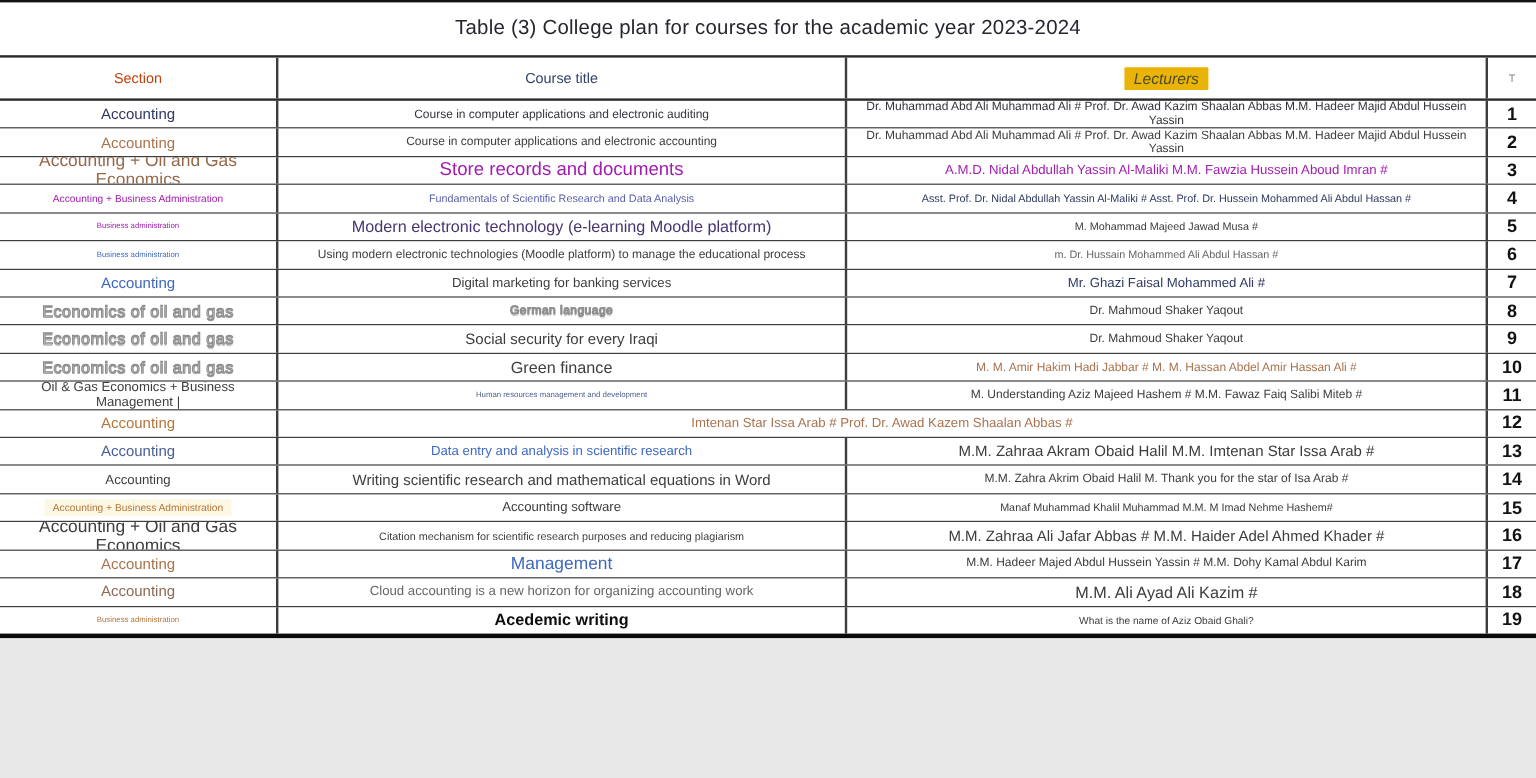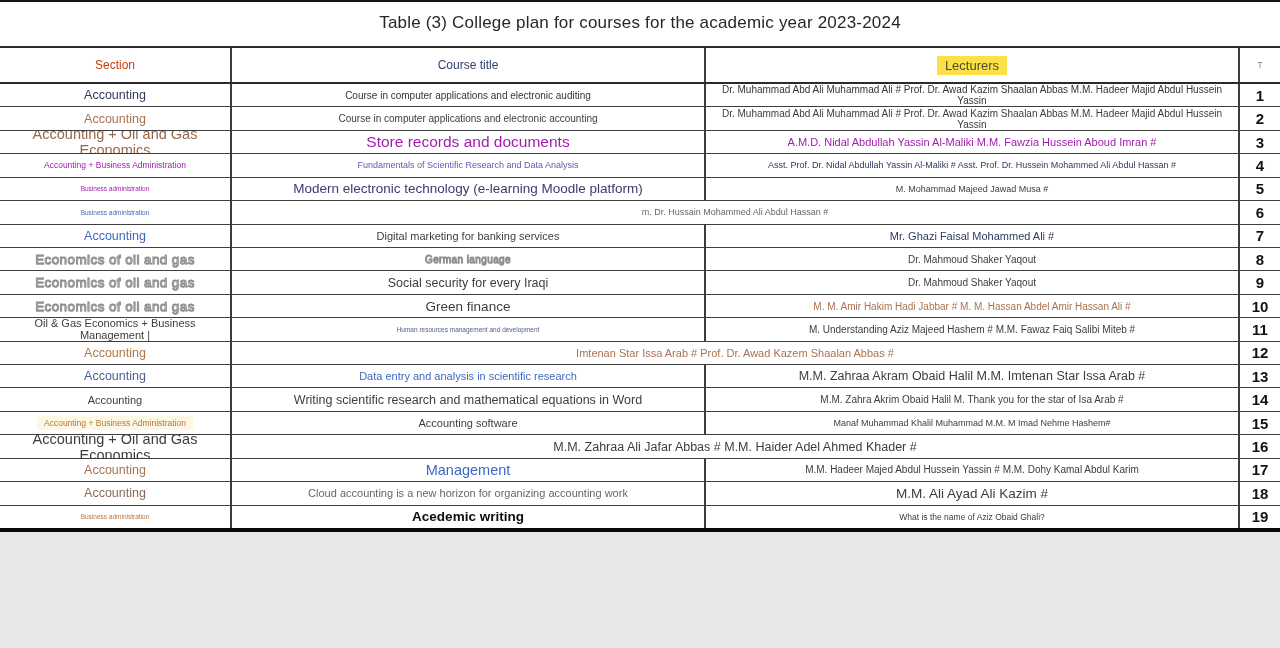--- a/index.html
+++ b/index.html
@@ -40,21 +40,21 @@
   .td:last-child { border-right:none; }
   .col-section  { flex:0 0 232px; }
   .col-course   { flex:0 0 474px; }
   .col-lect     { flex:1; }
   .col-num      { flex:0 0 40px; }
 
   .head .col-section { font-size:12px; color:#c2410c; }
   .head .col-course  { font-size:12px; color:#33406b; }
   .head .col-lect    { font-size:13px; color:#4c4c20; }
   .head .col-num     { font-size:9px;  color:#8a8a8a; }
-  .hl-yellow { background:#fde047; padding:2px 8px; border-radius:1px; }
+  .hl-yellow { background:#eab308; padding:2px 8px; border-radius:1px;font-style:italic; }
 
   .num-cell { font-weight:700; font-size:15px; color:#121212; }
 
   
   .c-navy   { color:#2e3a60; }
   .c-brown  { color:#a9734f; }
   .c-brown2 { color:#8d6a55; }
   .c-brown3 { color:#96684a; }
   .c-orange { color:#b4763c; }
   .c-blue   { color:#3e68c0; }
@@ -183,20 +183,23 @@
     </div>
     <div class="td col-num num-cell">
       <span>5</span>
     </div>
   </div>
 
   <div class="tr">
     <div class="td col-section">
       <span class="c-blue fs6">Business administration</span>
     </div>
+    <div class="td col-course">
+      <span class="c-dark fs10">Using modern electronic technologies (Moodle platform) to manage the educational process</span>
+    </div>
     <div class="td col-lect">
       <span class="c-gray2 fs9">m. Dr. Hussain Mohammed Ali Abdul Hassan #</span>
     </div>
     <div class="td col-num num-cell">
       <span>6</span>
     </div>
   </div>
 
   <div class="tr">
     <div class="td col-section">
@@ -327,20 +330,23 @@
     </div>
     <div class="td col-num num-cell">
       <span>15</span>
     </div>
   </div>
 
   <div class="tr">
     <div class="td col-section">
       <span class="c-dark fs14">Accounting + Oil and Gas Economics</span>
     </div>
+    <div class="td col-course">
+      <span class="c-dark fs9">Citation mechanism for scientific research purposes and reducing plagiarism</span>
+    </div>
     <div class="td col-lect">
       <span class="c-dark fs12">M.M. Zahraa Ali Jafar Abbas # M.M. Haider Adel Ahmed Khader #</span>
     </div>
     <div class="td col-num num-cell">
       <span>16</span>
     </div>
   </div>
 
   <div class="tr">
     <div class="td col-section">

